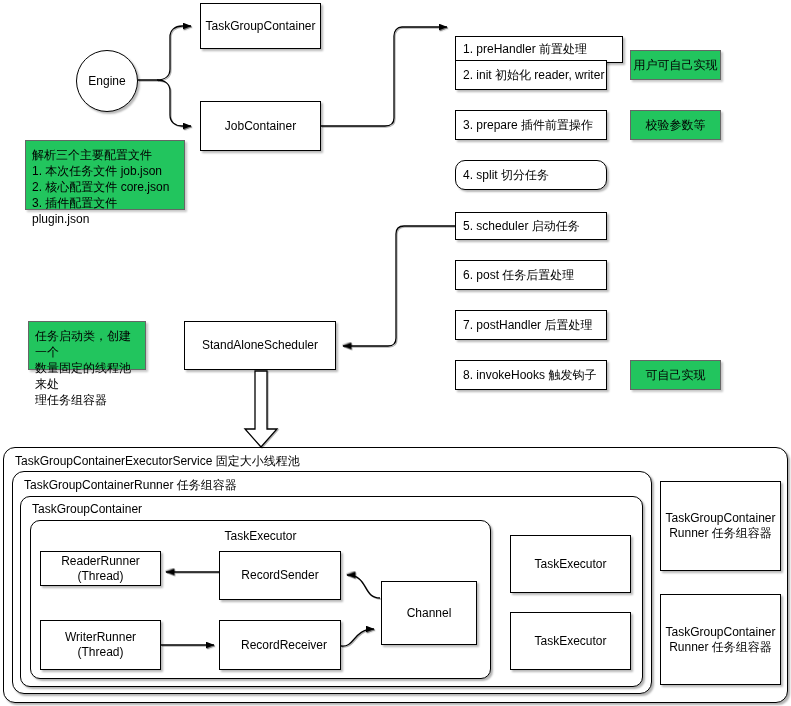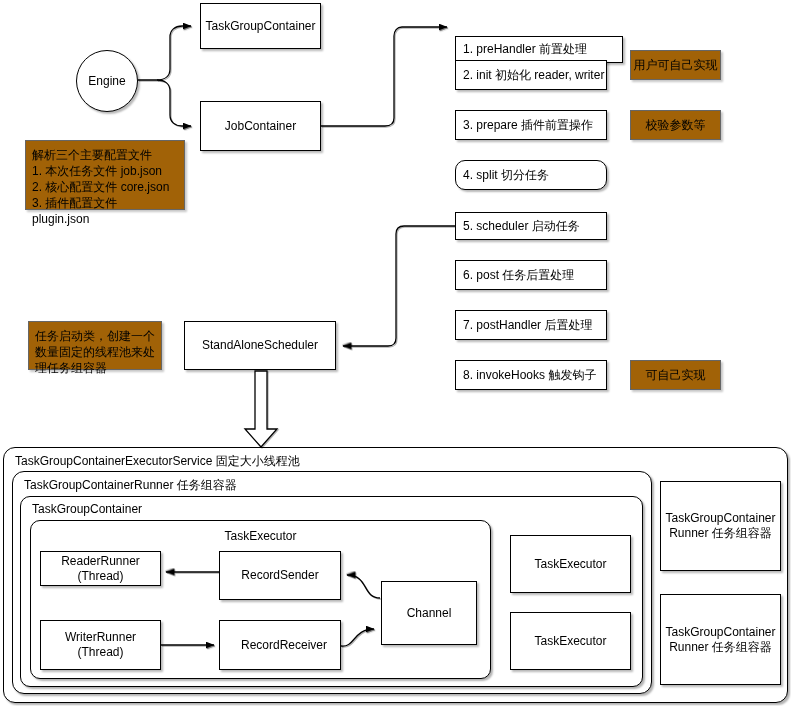--- a/index.html
+++ b/index.html
@@ -22,21 +22,21 @@
     box-sizing:border-box;
     line-height:15px;
     white-space:pre-line;
   }
   .step{
     justify-content:flex-start;
     text-align:left;
     padding-left:7px;
   }
   .note{
-    background:#a16207;
+    background:#22c55e;
     border:1px solid #666;
     box-shadow:2px 2px 2px rgba(0,0,0,0.22);
   }
   .note-block{
     justify-content:flex-start;
     align-items:flex-start;
     text-align:left;
     padding:6px 6px;
     line-height:16px;
   }
@@ -136,21 +136,21 @@
   <div class="box note" style="left:630px;top:50px;width:91px;height:30px;">
     <span>用户可自己实现</span>
   </div>
   <div class="box note" style="left:630px;top:110px;width:91px;height:30px;">
     <span>校验参数等</span>
   </div>
   <div class="box note" style="left:630px;top:360px;width:91px;height:30px;">
     <span>可自己实现</span>
   </div>
 
-  <div class="box note note-block" style="left:28px;top:321px;width:134px;height:49px;justify-content:center;">
+  <div class="box note note-block" style="left:28px;top:321px;width:118px;height:49px;justify-content:center;">
     <span>任务启动类，创建一个
 数量固定的线程池来处
 理任务组容器</span>
   </div>
 
   <div class="box" style="left:184px;top:321px;width:152px;height:49px;">
     <span>StandAloneScheduler</span>
   </div>
 
   <div class="box" style="left:40px;top:551px;width:121px;height:35px;">

